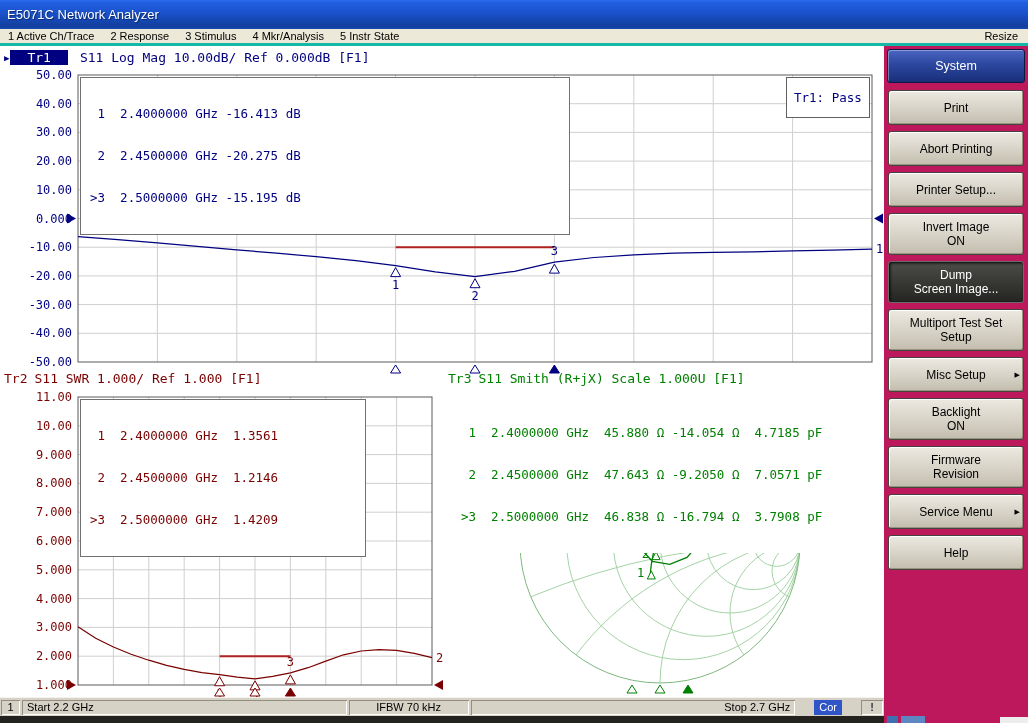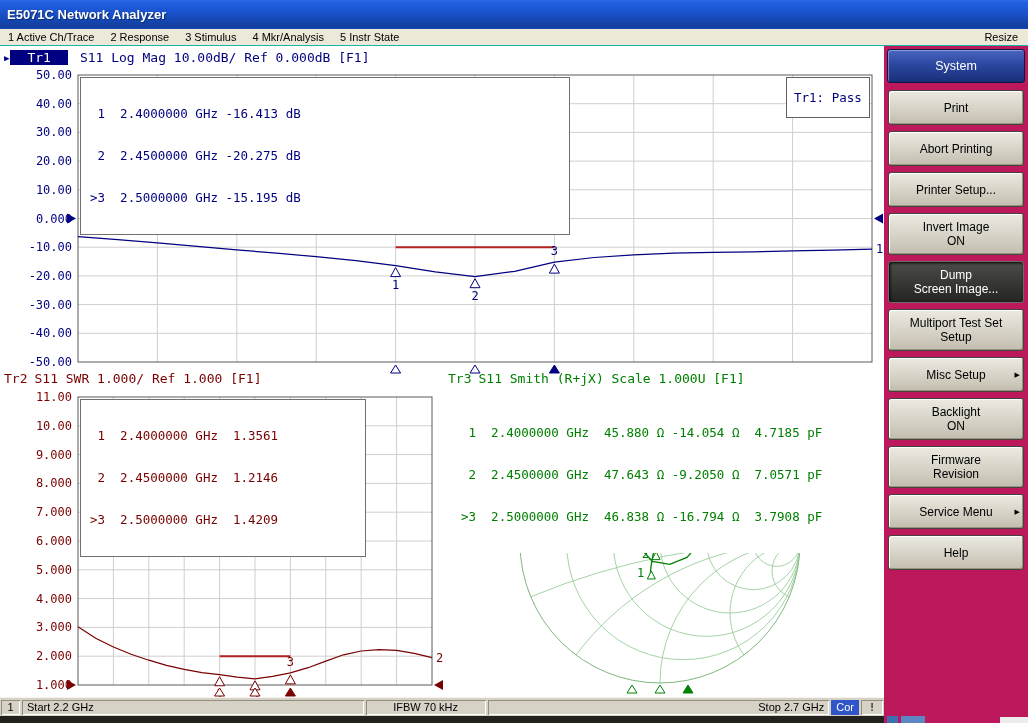--- a/index.html
+++ b/index.html
@@ -1,19 +1,19 @@
 <!DOCTYPE html>
 <html><head>
 <meta charset="utf-8">
 <style>
   html,body{margin:0;padding:0;background:#000}
   #screen{position:relative;width:1028px;height:723px;background:#000;overflow:hidden;font-family:"Liberation Sans",sans-serif}
   #titlebar{position:absolute;left:0;top:0;width:1028px;height:29px;background:linear-gradient(180deg,#2f6ceb 0%,#2160e2 8%,#1a51cc 45%,#123f9e 90%,#1648b0 100%);display:flex;align-items:center}
-  #titlebar .title{color:#fff;font-size:13px;font-weight:bold;padding-left:7px;text-shadow:1px 1px 1px #0a2a6a}
-  #menubar{position:absolute;left:0;top:29px;width:1028px;height:17px;background:#ECE9D8;border-bottom:1px solid #14b8a6;box-sizing:border-box;display:flex;align-items:center;font-size:11px;color:#000}
+  #titlebar .title{color:#fff;font-size:13px;font-weight:normal;padding-left:7px;text-shadow:1px 1px 1px #0a2a6a}
+  #menubar{position:absolute;left:0;top:29px;width:1028px;height:17px;background:#ECE9D8;border-bottom:3px solid #14b8a6;box-sizing:border-box;display:flex;align-items:center;font-size:11px;color:#000}
   .menu-item{padding:0 8px;height:16px;display:flex;align-items:center;cursor:default}
   .menu-resize{margin-left:auto;padding:0 10px}
   #content{position:absolute;left:0;top:46px;width:884px;height:651px;background:#fff}
   #plots-svg{position:absolute;left:0;top:0}
   #plots-svg text{font:12px "DejaVu Sans Mono",monospace}
   .trace-header{position:absolute;font:13px "DejaVu Sans Mono",monospace;white-space:pre;display:flex;align-items:center}
   .hdr-arrow{font-size:9px;margin-right:1px;color:#000080}
   .tr-badge{background:#000080;color:#fff;padding:0 17px;margin-right:12px}
   .readout{position:absolute;font:12.5px/14px "DejaVu Sans Mono",monospace;white-space:pre;background:#fff;padding:1px 9px}
   .readout.box{border:1px solid #707070}
@@ -23,21 +23,21 @@
   .softkey{position:relative;width:134px;margin:6px auto 4px;background:linear-gradient(180deg,#ECE9E1 0%,#D6D2C6 55%,#C2BDAE 100%);border:1px solid #45433e;border-radius:3px;color:#000;font-size:12px;line-height:14px;display:flex;flex-direction:column;align-items:center;justify-content:center;text-align:center;height:33px;box-shadow:inset 1px 1px 0 #fff, inset -1px -1px 0 #97937F;cursor:default}
   .softkey.two{height:40px}
   .softkey.pressed{background:linear-gradient(180deg,#4c4c48 0%,#242422 100%);color:#fff;box-shadow:inset 1px 1px 3px #000;border-color:#6a6a66}
   .sk-arrow{position:absolute;right:3px;top:50%;transform:translateY(-50%);font-size:7px}
   #statusbar{position:absolute;left:0;top:697px;width:884px;height:19px;background:#D6D2C6;border-top:1px solid #F5F3EE;box-sizing:border-box;display:flex;align-items:center;font-size:11px;color:#000}
   .sb-cell{height:15px;margin:0 1px;padding:0 5px;box-shadow:inset 1px 1px 0 #928E82, inset -1px -1px 0 #FFF;display:flex;align-items:center;white-space:nowrap}
   .sb-ch{width:9px;justify-content:center}
   .sb-start{flex:1}
   .sb-ifbw{justify-content:center;min-width:110px}
   .sb-stop{flex:1;justify-content:flex-end}
-  .sb-cor{background:#2F55C8;color:#fff;height:15px;display:flex;align-items:center;padding:0 5px;margin:0 1px}
+  .sb-cor{background:#2F55C8;color:#fff;height:15px;display:flex;align-items:center;padding:0 5px;margin:0 18px}
   .sb-alert{width:12px;justify-content:center;font-weight:bold;color:#3a3a3a}
   #bottom-strip{position:absolute;left:0;top:716px;width:884px;height:7px;background:#23221F}
   .frag{position:absolute}
 </style>
 </head>
 <body>
 
 <div id="screen">
   <div id="titlebar">
     <span class="title">E5071C Network Analyzer</span>

